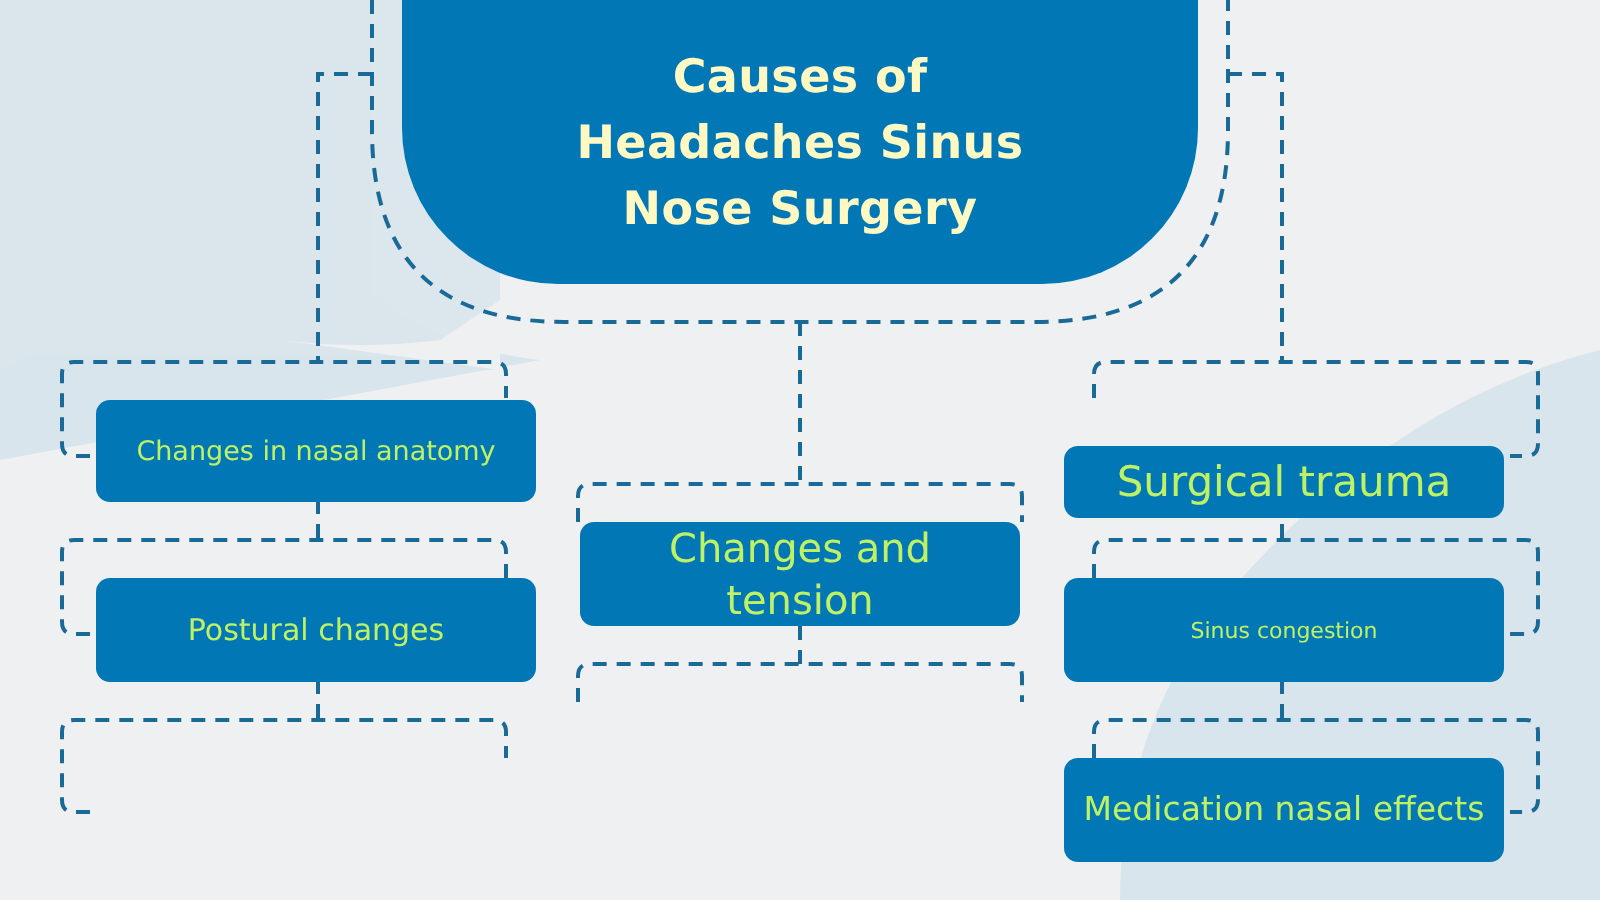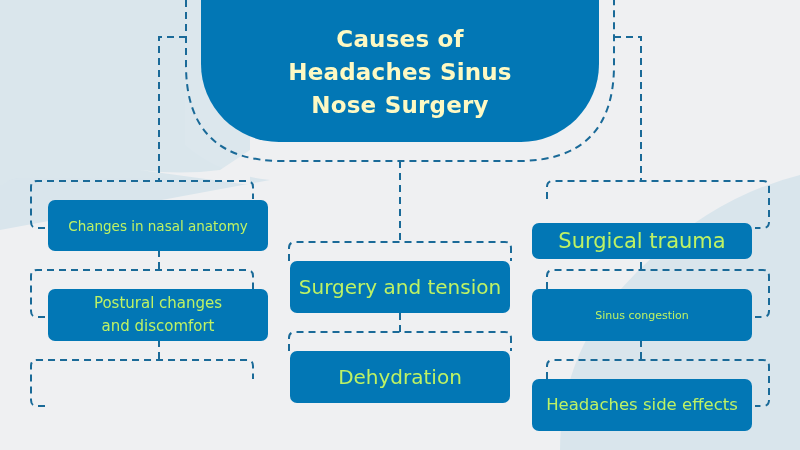--- a/index.html
+++ b/index.html
@@ -59,33 +59,29 @@
     <span class="title-line">Causes of</span>
     <span class="title-line">Headaches Sinus</span>
     <span class="title-line">Nose Surgery</span>
   </div>
 
   <div class="node fs-sm" style="left:48px; top:200px; height:51px;">
     <span>Changes in nasal anatomy</span>
   </div>
   <div class="node fs-md" style="left:48px; top:289px; height:52px; flex-direction:column;">
     <span style="font-size:15px;line-height:23px;">Postural changes</span>
-    <span style="font-size:15px;line-height:23px;">and discomfort</span>
   </div>
 
   <div class="node fs-lg" style="left:290px; top:261px; height:52px;">
-    <span>Surgery and tension</span>
-  </div>
-  <div class="node fs-lg" style="left:290px; top:351px; height:52px;">
-    <span>Dehydration</span>
+    <span>Changes and tension</span>
   </div>
 
   <div class="node fs-lg" style="left:532px; top:199px; height:36px; font-size:21px;margin-top:24px;">
     <span>Surgical trauma</span>
   </div>
   <div class="node fs-md" style="left:532px; top:289px; height:52px; flex-direction:column;">
     <span style="font-size:11px;line-height:23px;">Sinus congestion</span>
   </div>
   <div class="node fs-md" style="left:532px; top:379px; height:52px; font-size:16.5px;">
-    <span>Headaches side effects</span>
+    <span>Medication nasal effects</span>
   </div>
 
 </div>
 
 </body></html>

